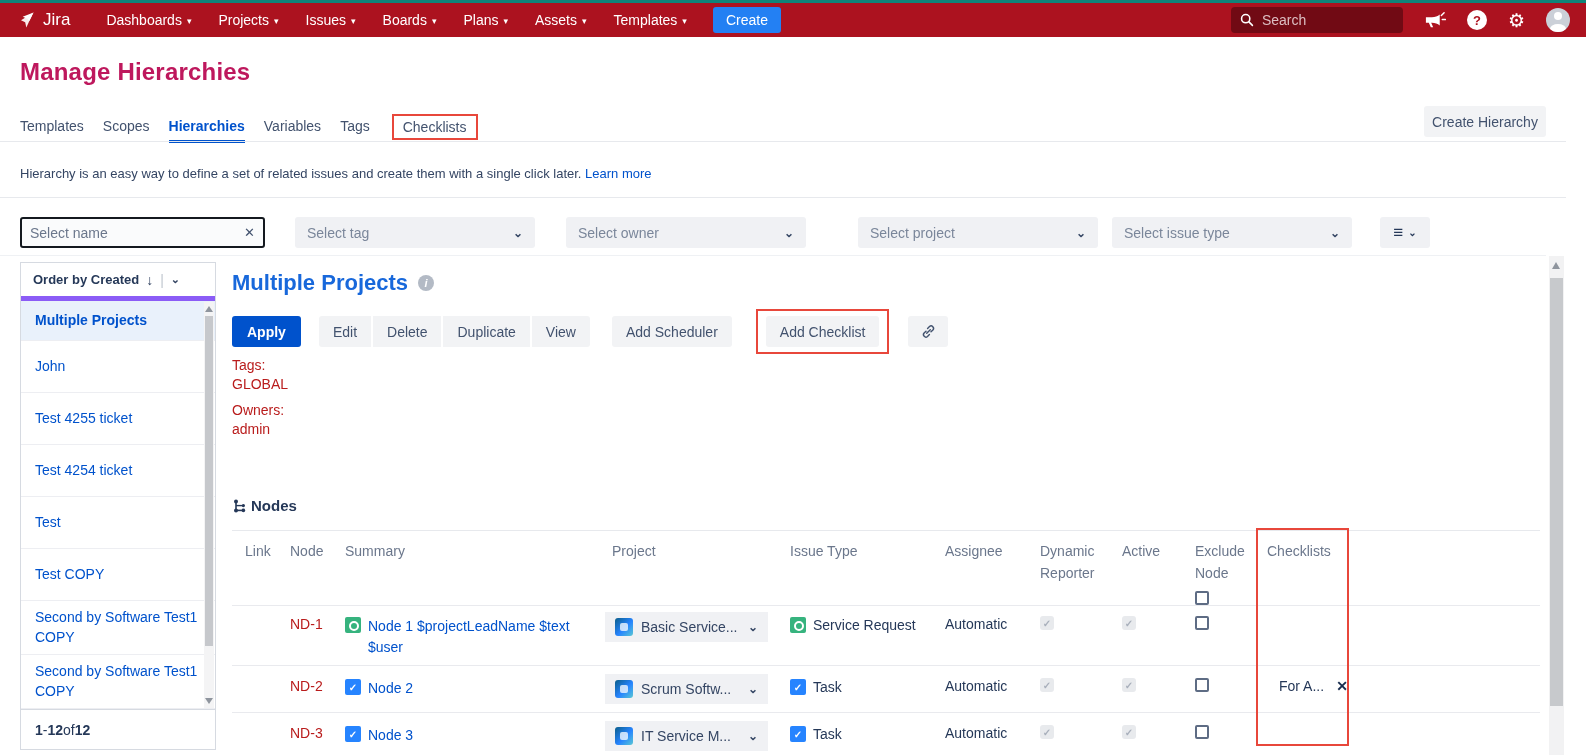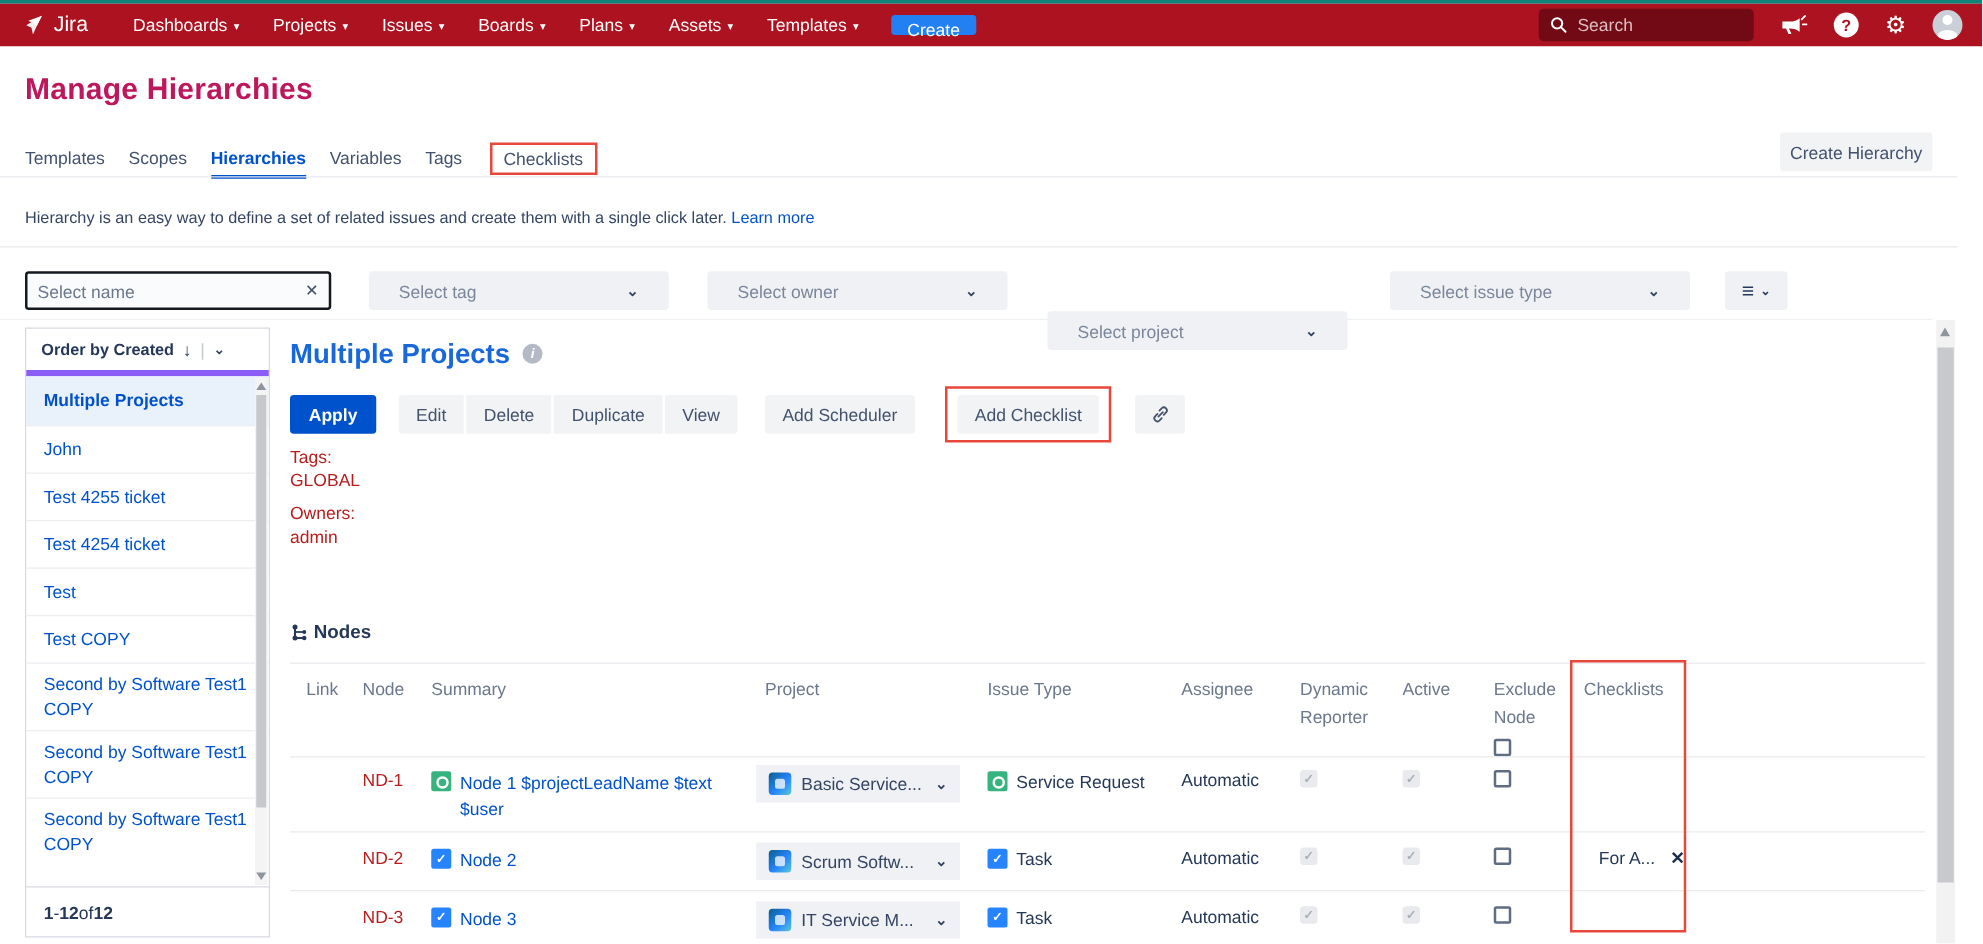--- a/index.html
+++ b/index.html
@@ -13,21 +13,21 @@
   .navbar {
     position:absolute; top:3px; left:0; right:0; height:34px; background:#AC121F;
     display:flex; align-items:center; padding:0 16px;
   }
   .nav-logo { display:flex; align-items:center; gap:7px; color:#fff; font-size:17px; font-weight:500; }
   .nav-items { display:flex; align-items:center; gap:27px; margin-left:36px; }
   .nav-item { display:flex; align-items:center; gap:5px; color:#fff; font-size:14px; cursor:pointer; }
   .nav-item .chev { font-size:9px; line-height:1; padding-top:2px; }
   .create-btn {
     margin-left:26px; background:#2380F3; color:#fff; border:none; border-radius:3px;
-    font-family:inherit; font-size:14px; padding:4px 13px; height:16px; cursor:pointer;
+    font-family:inherit; font-size:14px; padding:4px 13px; height:26px; cursor:pointer;
   }
   .nav-right { margin-left:auto; display:flex; align-items:center; gap:21px; }
   .search-box {
     width:172px; height:26px; background:rgba(30,0,5,0.42); border-radius:4px;
     display:flex; align-items:center; gap:8px; padding:0 9px;
   }
   .search-box input {
     background:transparent; border:none; outline:none; color:#F3DADD; font-family:inherit;
     font-size:14px; width:120px;
   }
@@ -56,43 +56,43 @@
   
   .name-filter {
     position:absolute; top:217px; left:20px; width:245px; height:31px; background:#FAFBFC;
     border:2px solid #14191F; border-radius:3px; display:flex; align-items:center; padding:0 8px;
   }
   .name-filter input { flex:1; border:none; outline:none; background:transparent; font-family:inherit; font-size:14px; color:#344563; }
   .name-filter input::placeholder { color:#6B778C; }
   .clear-x { color:#42526E; font-size:13px; cursor:pointer; padding-left:6px; }
   .f-select {
     position:absolute; top:217px; width:240px; height:31px; background:#F0F1F4; border-radius:3px;
-    display:flex; align-items:center; justify-content:space-between; padding:0 24px; cursor:pointer;
+    display:flex; align-items:center; justify-content:space-between; padding:0 12px; cursor:pointer;
   }
   .f-select .lbl { color:#7A869A; font-size:14px; }
   .f-select .chev, .pill .chev { color:#344563; font-size:12px; font-weight:700; line-height:1; }
-  .fs-tag { left:295px; } .fs-owner { left:566px; } .fs-project { left:838px;margin-top:32px; } .fs-issuetype { left:1112px; }
+  .fs-tag { left:295px; } .fs-owner { left:566px; } .fs-project { left:858px; } .fs-issuetype { left:1112px; }
   .menu-btn {
     position:absolute; top:217px; left:1380px; width:50px; height:31px; background:#F0F1F4; border-radius:3px;
     border:none; display:flex; align-items:center; justify-content:center; gap:5px; cursor:pointer;
     color:#253858; font-family:inherit;
   }
   .menu-btn .bars { font-size:17px; font-weight:700; line-height:1; }
   .menu-btn .chev { font-size:10px; font-weight:700; }
   
   .sidebar { position:absolute; left:20px; top:262px; width:196px; height:488px; border:1px solid #D6DAE1; background:#fff; }
   .order-head { height:38px; border-bottom:5px solid #8b5cf6; display:flex; align-items:center; gap:7px; padding:0 12px; }
   .order-head .ord-lbl { font-weight:700; font-size:13px; color:#253858; }
   .order-head .sort-arrow { color:#344563; font-size:14px; }
   .order-head .vdiv { color:#C1C7D0; font-size:14px; }
   .order-head .chev { color:#344563; font-size:11px; font-weight:700; cursor:pointer; }
   .sb-list { position:absolute; top:38px; left:0; right:0; bottom:40px; overflow:hidden; }
   .sb-item {
     display:flex; align-items:center; padding:0 14px; border-bottom:1px solid #EDEEF2;
-    color:#0052CC; font-size:14px; height:38px; cursor:pointer; line-height:1.4;
+    color:#0052CC; font-size:14px; height:52px; cursor:pointer; line-height:1.4;
   }
   .sb-item.two { height:54px; align-items:flex-start; padding-top:7px; }
   .sb-item.sel { height:40px; background:#E9F1FB; font-weight:700; }
   .sb-item.cut { height:46px; border-bottom:none; align-items:flex-start; padding-top:7px; }
   .list-scroll { position:absolute; top:1px; right:1px; bottom:1px; width:10px; background:#F4F4F5; }
   .ls-up { position:absolute; top:4px; left:1px; width:0; height:0; border-left:4px solid transparent; border-right:4px solid transparent; border-bottom:6px solid #8F959E; cursor:pointer; }
   .ls-down { position:absolute; bottom:4px; left:1px; width:0; height:0; border-left:4px solid transparent; border-right:4px solid transparent; border-top:6px solid #8F959E; cursor:pointer; }
   .ls-thumb { position:absolute; top:14px; left:1px; width:8px; height:330px; background:#C6C8CC; cursor:pointer; }
   .sb-footer { position:absolute; left:0; right:0; bottom:0; height:40px; border-top:1px solid #D6DAE1; display:flex; align-items:center; padding:0 14px; font-size:14px; color:#253858; }
   .sb-footer b { font-weight:700; }

